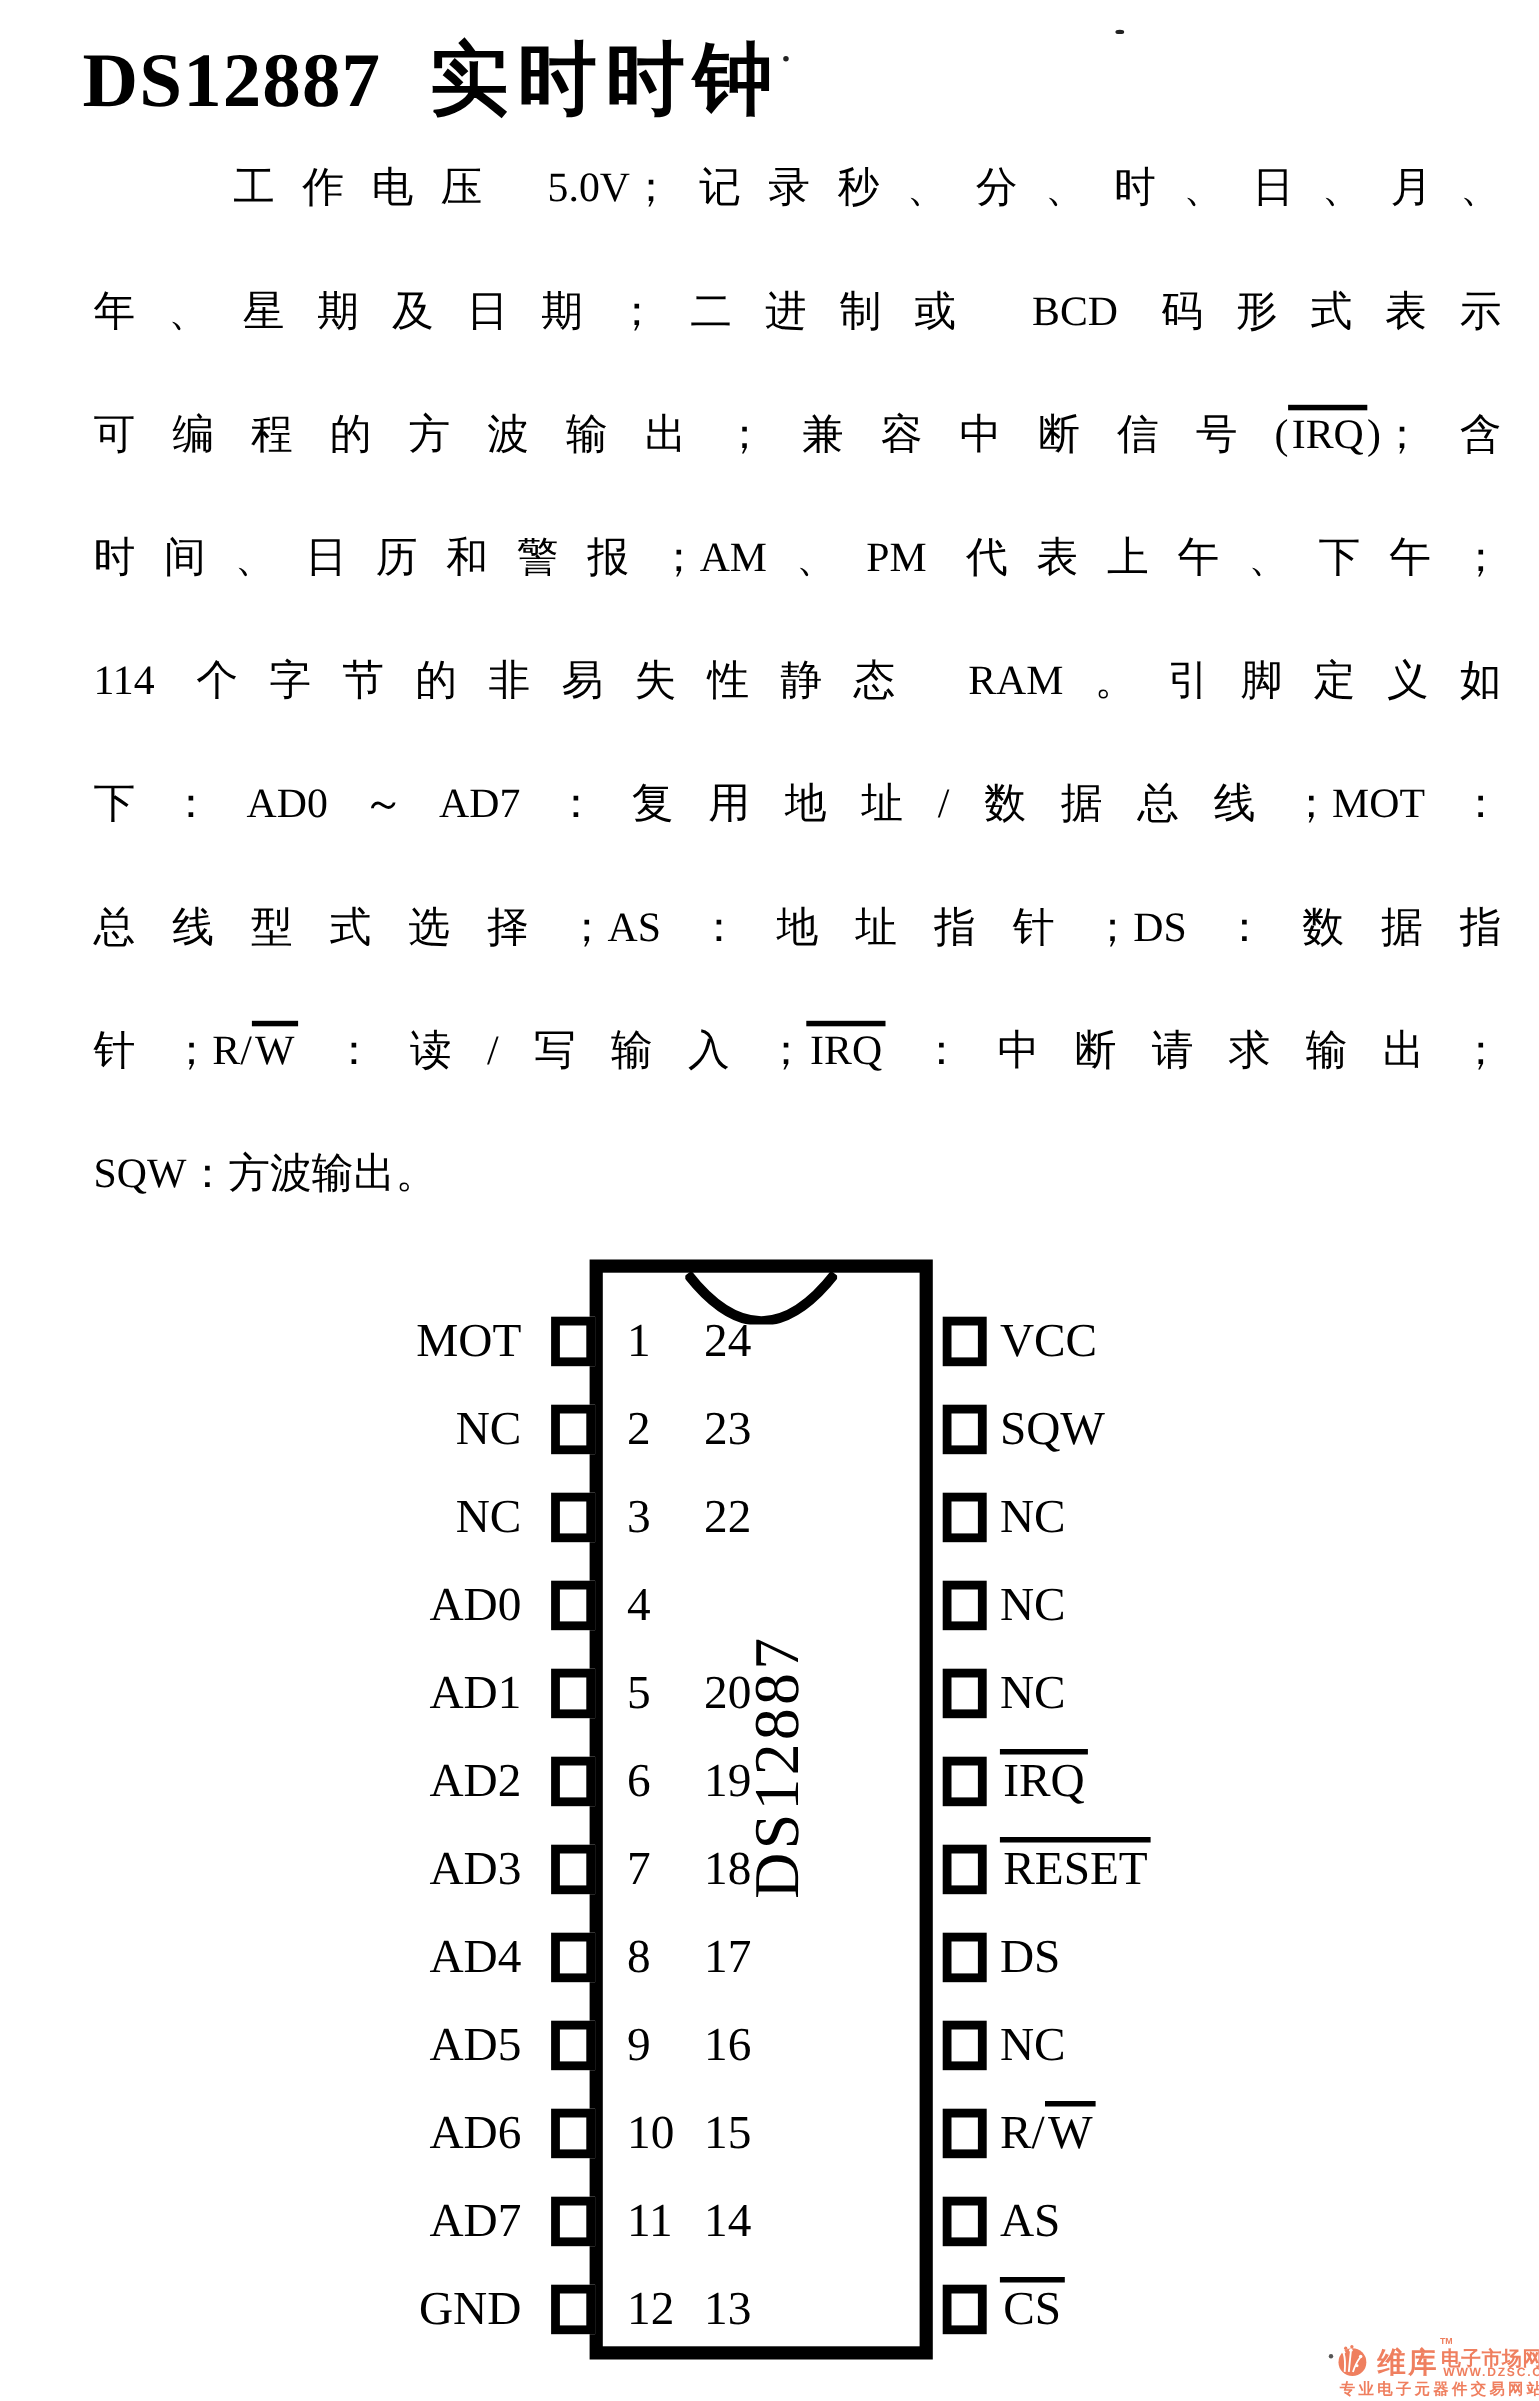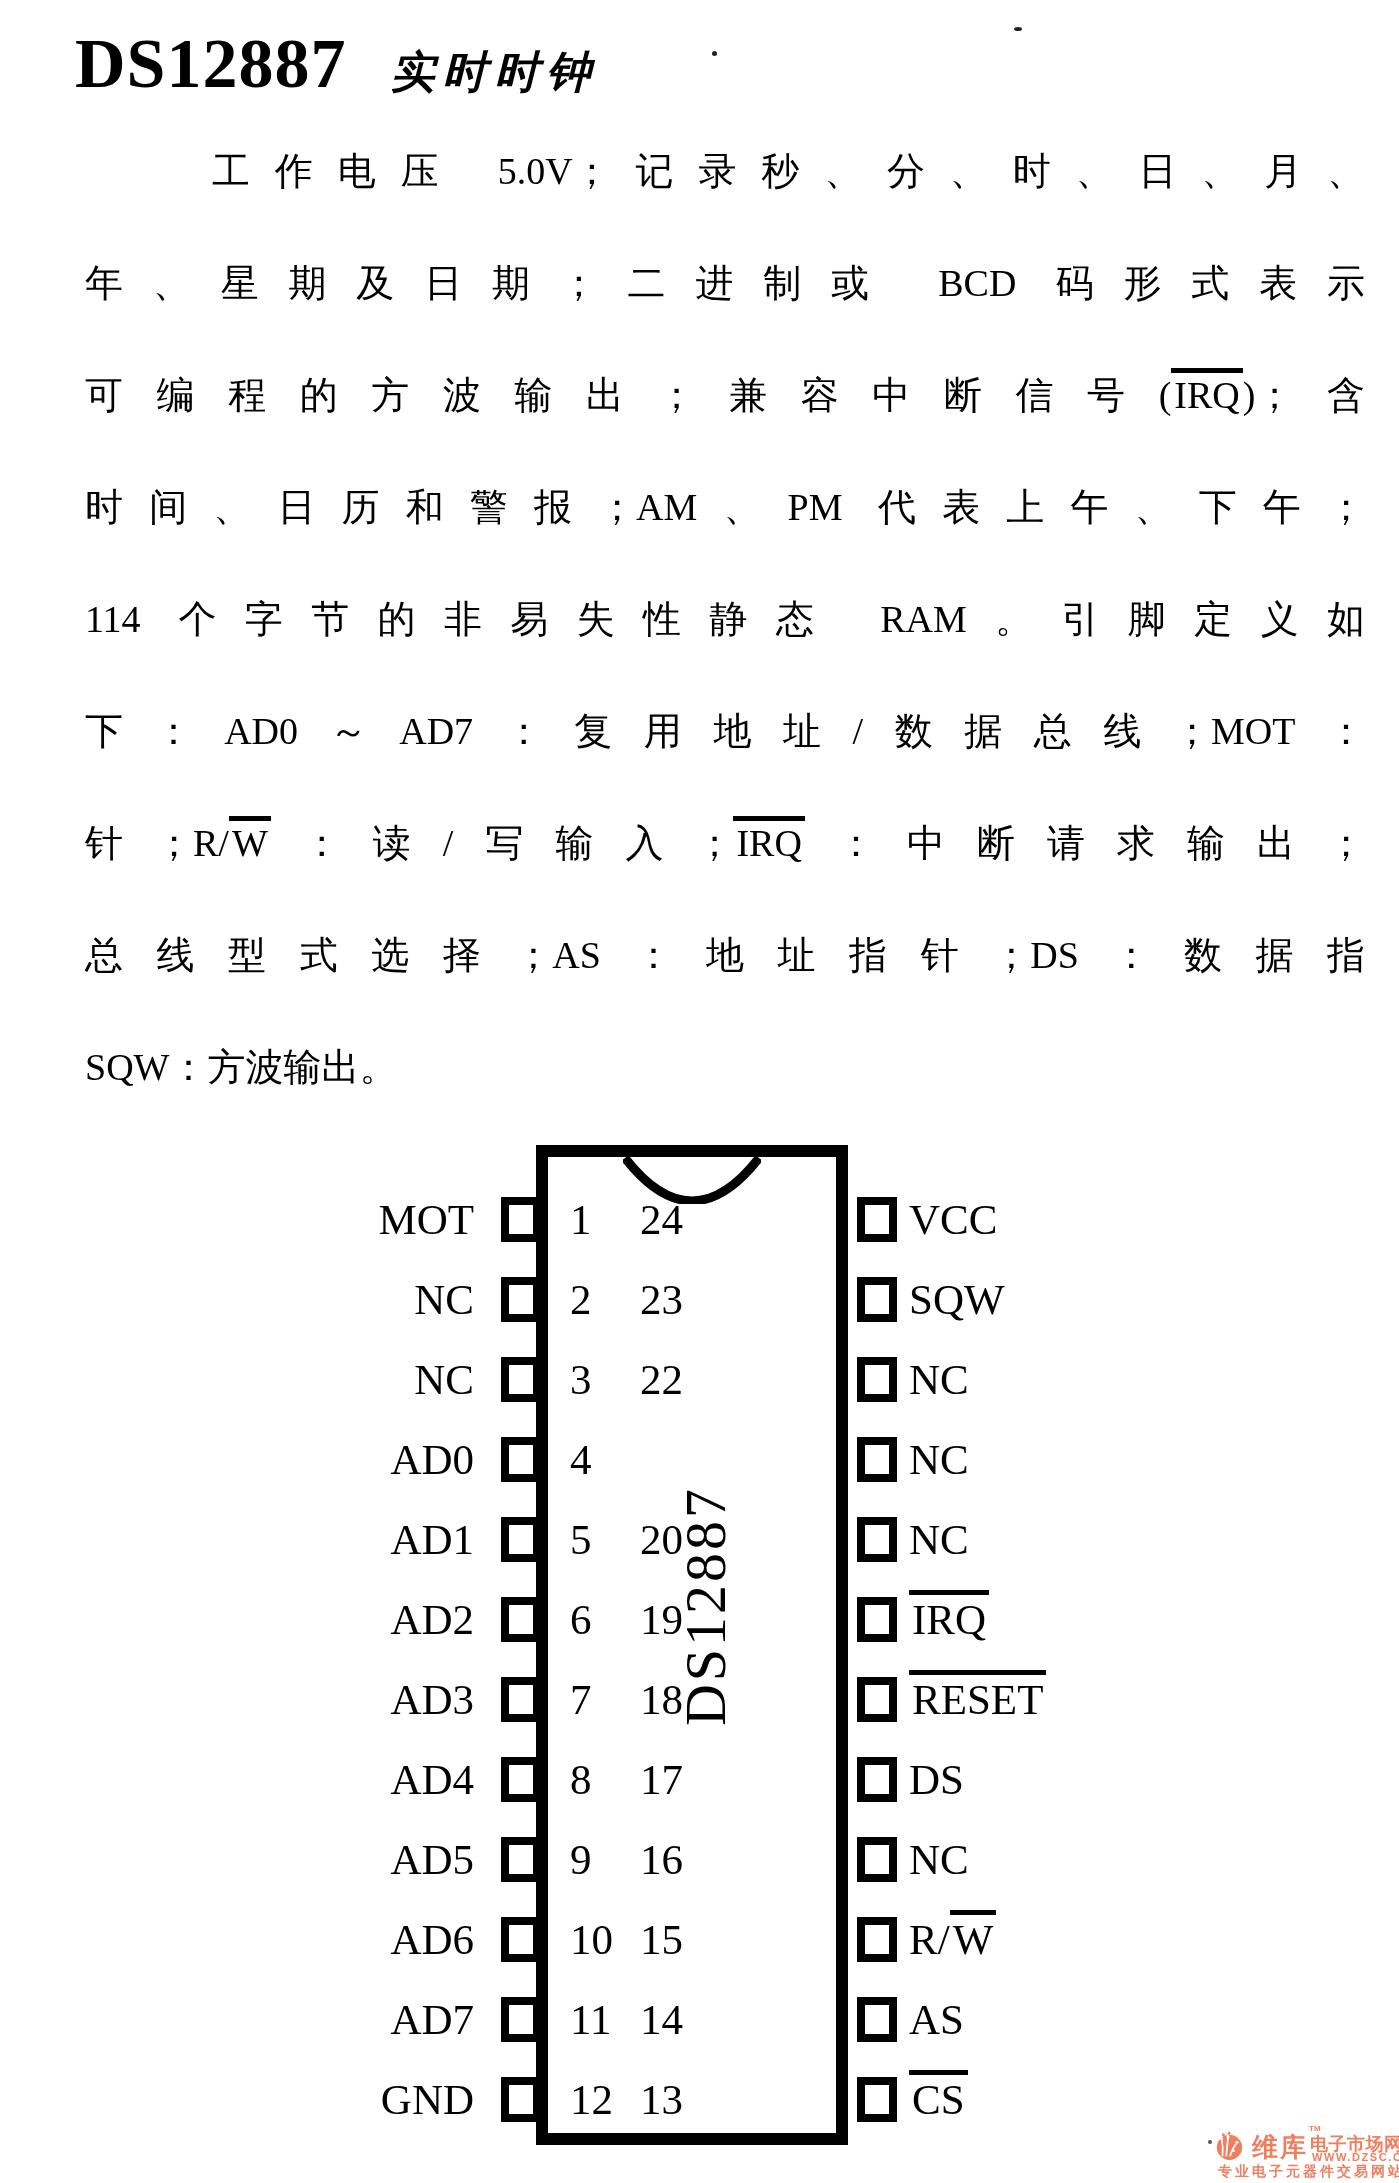--- a/index.html
+++ b/index.html
@@ -14,21 +14,21 @@
     background:#ffffff; overflow:hidden;
   }
 
   
   .title {
     position:absolute; left:75px; top:24px;
     display:flex; align-items:baseline; gap:44px;
     font-weight:bold; white-space:nowrap;
   }
   .title-pn { font-family:"Liberation Serif","DejaVu Serif",serif; font-size:70px; letter-spacing:1px; }
-  .title-cn { font-size:44px; letter-spacing:8px;font-style:italic; }
+  .title-cn { font-size:72px; letter-spacing:8px; }
 
   
   .para { position:absolute; left:85px; top:115px; width:1280px; }
   .pline {
     height:112px; line-height:112px; font-size:38px;
     text-align:justify; text-align-last:justify;
     font-weight:500;
   }
   .pline.first { text-indent:127px; }
   .pline.last  { text-align-last:left; }
@@ -96,22 +96,22 @@
     <span class="title-cn">实时时钟</span>
   </div>
 
   <div class="para">
     <div class="pline first"><span>工作电压 5.0V；记录秒、分、时、日、月、</span></div>
     <div class="pline"><span>年、星期及日期；二进制或 BCD 码形式表示</span></div>
     <div class="pline"><span>可编程的方波输出；兼容中断信号(</span><span class="ov">IRQ</span><span>)；含</span></div>
     <div class="pline"><span>时间、日历和警报；AM、PM 代表上午、下午；</span></div>
     <div class="pline"><span>114 个字节的非易失性静态 RAM。引脚定义如</span></div>
     <div class="pline"><span>下：AD0～AD7：复用地址/数据总线；MOT：</span></div>
+    <div class="pline"><span>总线型式选择；AS：地址指针；DS：数据指</span></div>
     <div class="pline"><span>针；R/</span><span class="ov">W</span><span>：读/写输入；</span><span class="ov">IRQ</span><span>：中断请求输出；</span></div>
-    <div class="pline"><span>总线型式选择；AS：地址指针；DS：数据指</span></div>
     <div class="pline last"><span>SQW：方波输出。</span></div>
   </div>
 
   <div class="chip-body"></div>
   <svg class="notch" viewBox="0 0 138 48">
     <path d="M2,2 Q69,88 136,2" fill="#ffffff" stroke="#000000" stroke-width="9"></path>
   </svg>
   <div class="chip-name">DS12887</div>
 
   <div class="prow" style="top:1180px">

